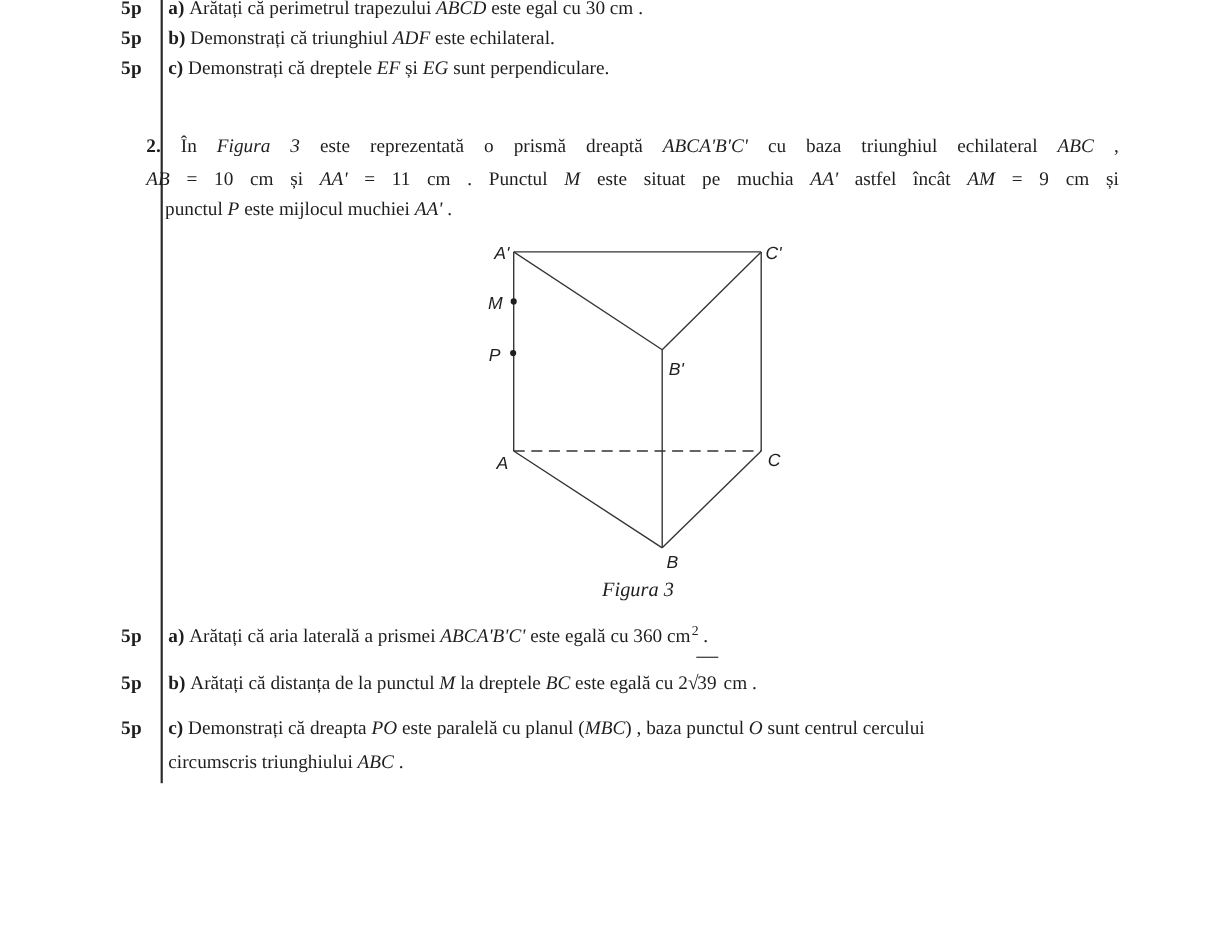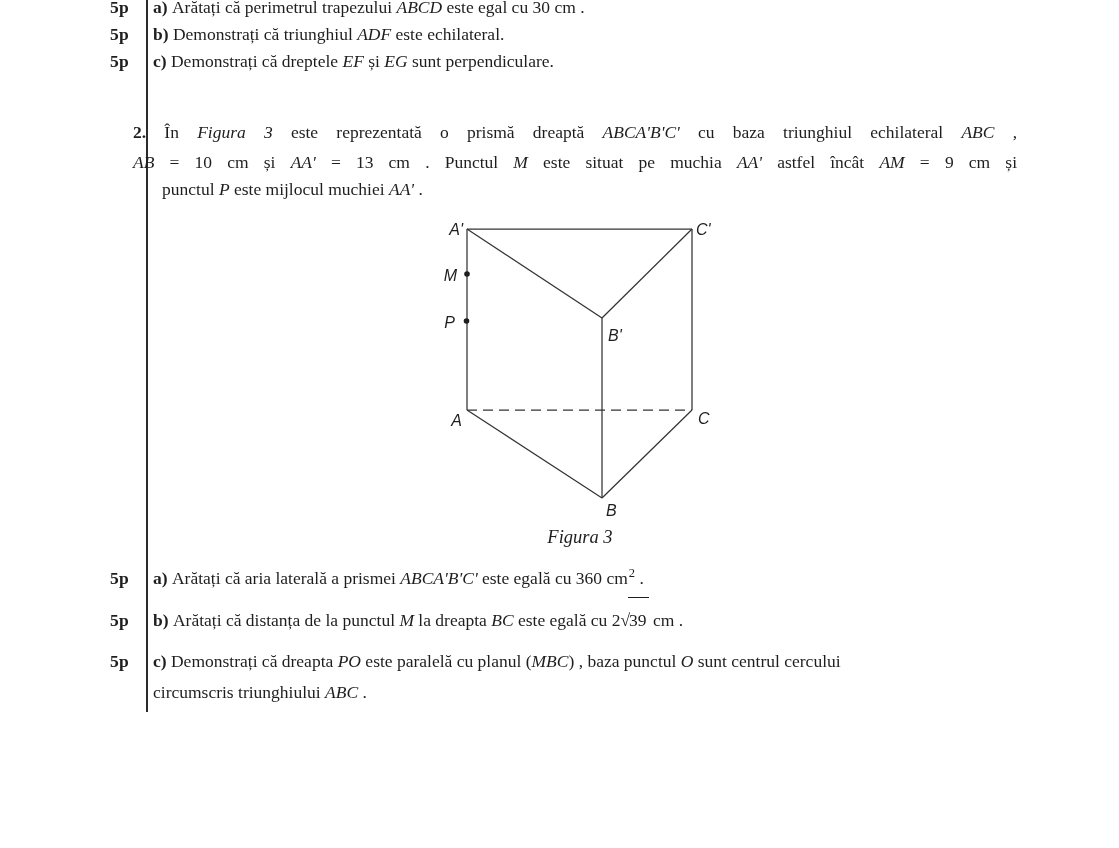--- a/index.html
+++ b/index.html
@@ -64,24 +64,24 @@
   </div>
   <div class="row" style="top:50px">
     <span class="pts">5p</span>
     <div class="txt"><span class="seg-b">c) </span><span class="seg-r">Demonstrați că dreptele </span><span class="seg-i">EF</span><span class="seg-r"> și </span><span class="seg-i">EG</span><span class="seg-r"> sunt perpendiculare.</span></div>
   </div>
 
   <div class="row" style="top:121px">
     <div class="txt txt-j"><span class="seg-b">2. </span><span class="seg-r">În </span><span class="seg-i">Figura 3</span><span class="seg-r"> este reprezentată o prismă dreaptă </span><span class="seg-i">ABCA'B'C'</span><span class="seg-r"> cu baza triunghiul echilateral </span><span class="seg-i">ABC</span><span class="seg-r"> ,</span></div>
   </div>
   <div class="row" style="top:151px">
-    <div class="txt txt-j"><span class="seg-i">AB</span><span class="seg-r"> = 10 cm și </span><span class="seg-i">AA'</span><span class="seg-r"> = 13 cm . Punctul </span><span class="seg-i">M</span><span class="seg-r"> este situat pe muchia </span><span class="seg-i">AA'</span><span class="seg-r"> astfel încât </span><span class="seg-i">AM</span><span class="seg-r"> = 9 cm și</span></div>
+    <div class="txt txt-j"><span class="seg-i">AB</span><span class="seg-r"> = 10 cm și </span><span class="seg-i">AA'</span><span class="seg-r"> = 11 cm . Punctul </span><span class="seg-i">M</span><span class="seg-r"> este situat pe muchia </span><span class="seg-i">AA'</span><span class="seg-r"> astfel încât </span><span class="seg-i">AM</span><span class="seg-r"> = 9 cm și</span></div>
   </div>
   <div class="row" style="top:178px">
-    <div class="txt" style="left:162px"><span class="seg-r">punctul </span><span class="seg-i">P</span><span class="seg-r"> este mijlocul muchiei </span><span class="seg-i">AA'</span><span class="seg-r"> .</span></div>
+    <div class="txt" style="left:150px"><span class="seg-r">punctul </span><span class="seg-i">P</span><span class="seg-r"> este mijlocul muchiei </span><span class="seg-i">AA'</span><span class="seg-r"> .</span></div>
   </div>
 
   <div class="figure-wrap">
     <svg width="300" height="320" viewBox="0 0 300 320">
       <line class="fig-line" x1="37" y1="24" x2="262" y2="24"></line>
       <line class="fig-line" x1="37" y1="24" x2="37" y2="205"></line>
       <line class="fig-line" x1="262" y1="24" x2="262" y2="205"></line>
       <line class="fig-line" x1="37" y1="24" x2="172" y2="113"></line>
       <line class="fig-line" x1="262" y1="24" x2="172" y2="113"></line>
       <line class="fig-line" x1="172" y1="113" x2="172" y2="293"></line>
@@ -104,21 +104,21 @@
   </div>
 
   <div class="caption">Figura 3</div>
 
   <div class="row" style="top:567px">
     <span class="pts">5p</span>
     <div class="txt"><span class="seg-b">a) </span><span class="seg-r">Arătați că aria laterală a prismei </span><span class="seg-i">ABCA'B'C'</span><span class="seg-r"> este egală cu 360 cm</span><span class="seg-sup">2</span><span class="seg-r"> .</span></div>
   </div>
   <div class="row" style="top:609px">
     <span class="pts">5p</span>
-    <div class="txt"><span class="seg-b">b) </span><span class="seg-r">Arătați că distanța de la punctul </span><span class="seg-i">M</span><span class="seg-r"> la dreapta </span><span class="seg-i">BC</span><span class="seg-r"> este egală cu 2√</span><span class="seg-ov">39</span><span class="seg-r"> cm .</span></div>
+    <div class="txt"><span class="seg-b">b) </span><span class="seg-r">Arătați că distanța de la punctul </span><span class="seg-i">M</span><span class="seg-r"> la dreptele </span><span class="seg-i">BC</span><span class="seg-r"> este egală cu 2√</span><span class="seg-ov">39</span><span class="seg-r"> cm .</span></div>
   </div>
   <div class="row" style="top:650px">
     <span class="pts">5p</span>
     <div class="txt"><span class="seg-b">c) </span><span class="seg-r">Demonstrați că dreapta </span><span class="seg-i">PO</span><span class="seg-r"> este paralelă cu planul </span><span class="seg-r">(</span><span class="seg-i">MBC</span><span class="seg-r">)</span><span class="seg-r"> , baza punctul </span><span class="seg-i">O</span><span class="seg-r"> sunt centrul cercului</span></div>
   </div>
   <div class="row" style="top:681px">
     <div class="txt"><span class="seg-r">circumscris triunghiului </span><span class="seg-i">ABC</span><span class="seg-r"> .</span></div>
   </div>
 
 </div>

